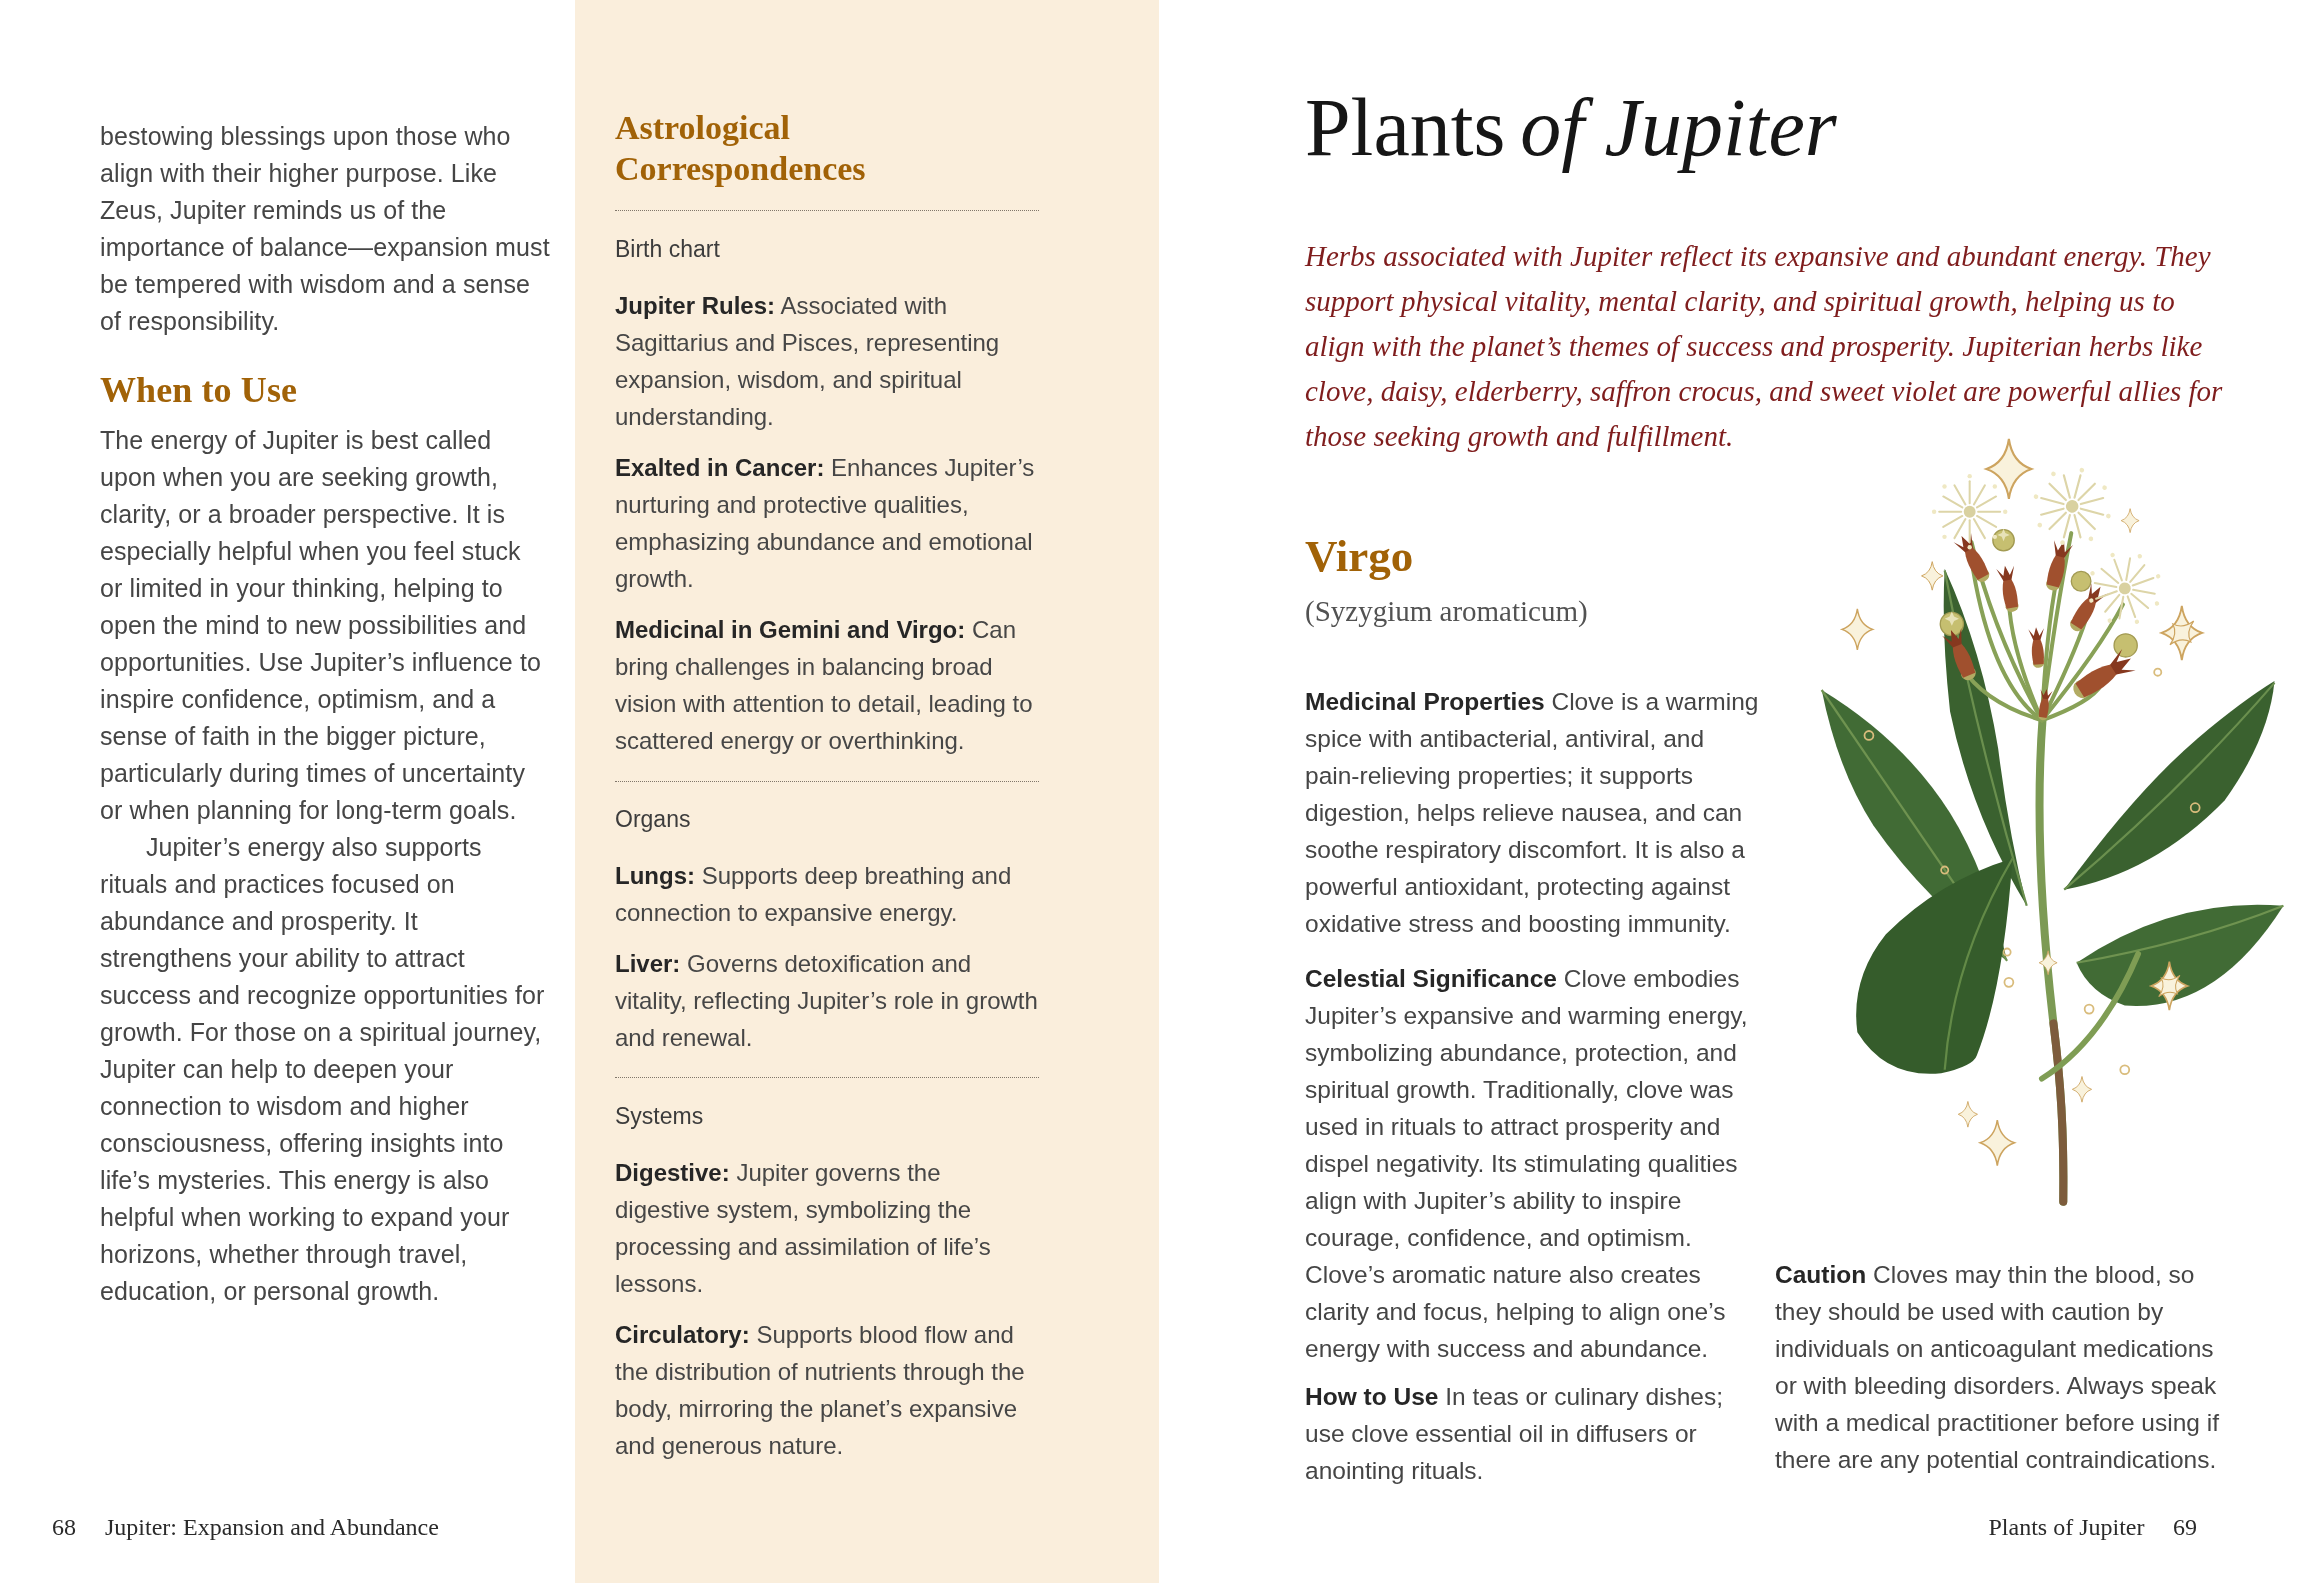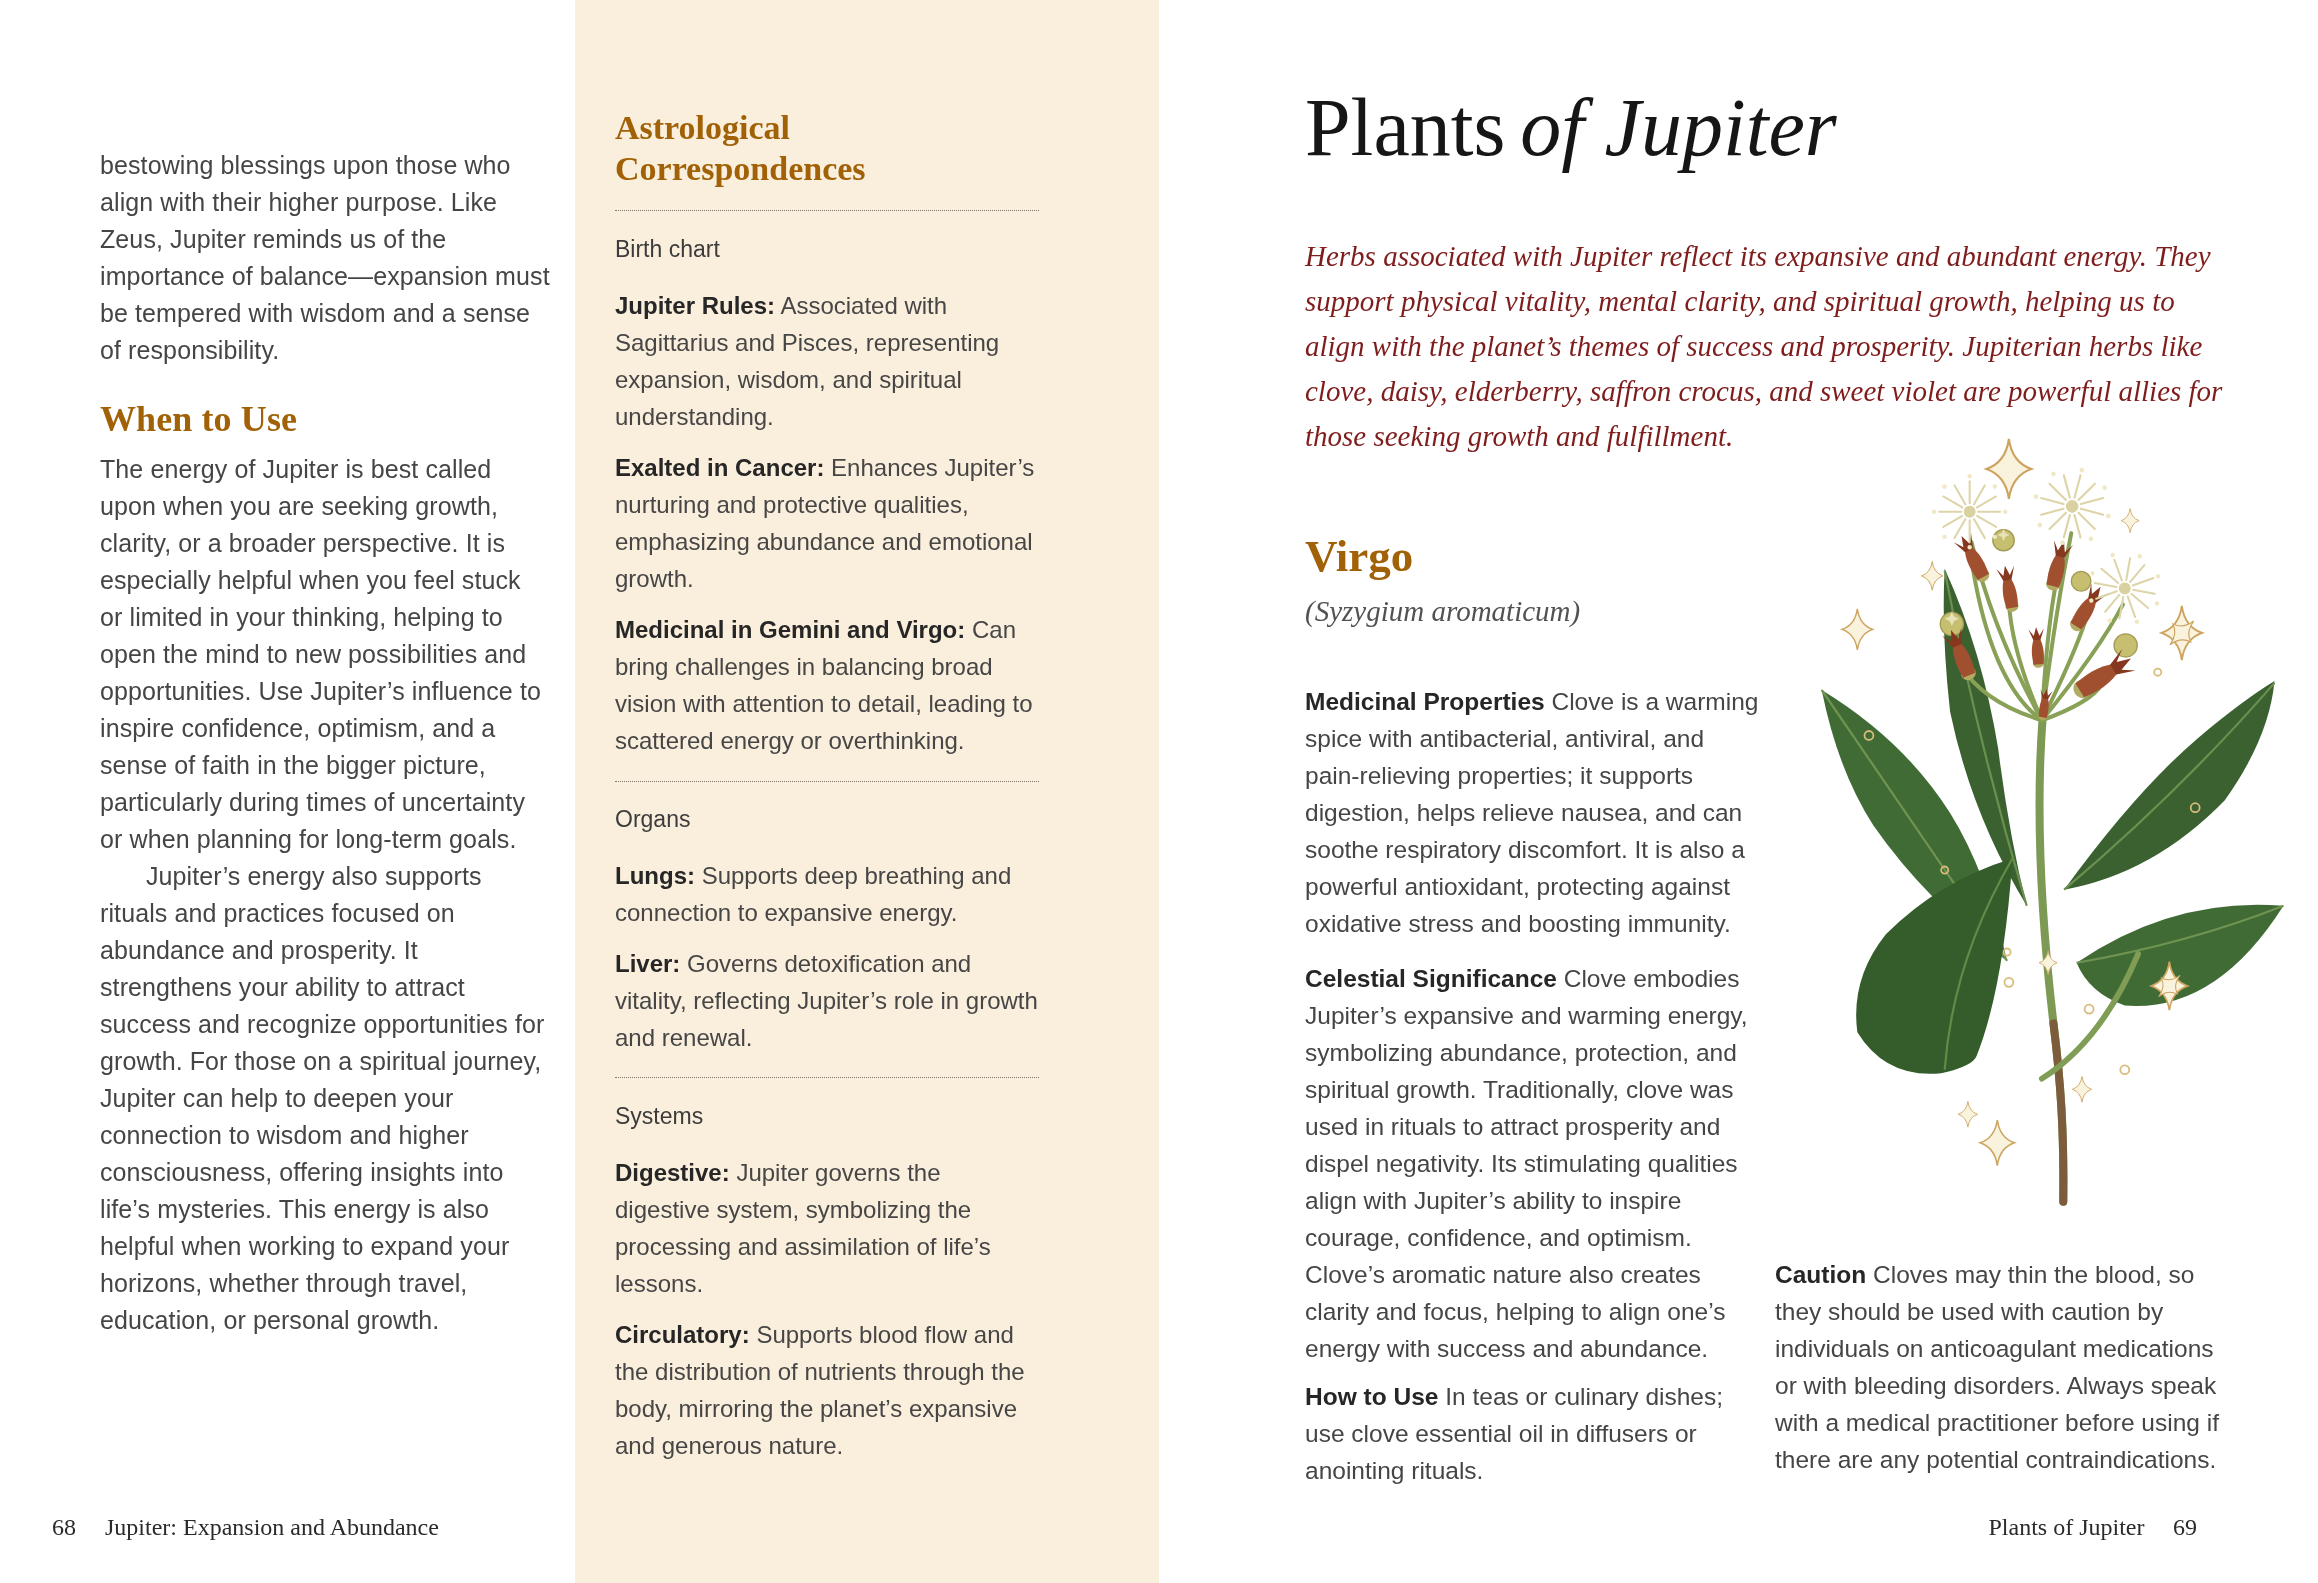--- a/index.html
+++ b/index.html
@@ -18,21 +18,21 @@
     left:575px; top:0; width:584px; height:1584px;
     background:#faeedc;
   }
 
   
   .sans-body { font-size:25px; line-height:37px; color:#454545; letter-spacing:0.1px; }
   .serif-h   { font-family:"Liberation Serif", serif; font-weight:bold; color:#a16207; }
   .label-b   { font-weight:bold; color:#262626; }
 
   
-  .left-col { left:100px; top:118px; width:450px;margin-top:29px; }
+  .left-col { left:100px; top:118px; width:450px; }
   .left-col .h-when { font-size:36px; line-height:41px; margin-top:30px; }
   .indent-first { text-indent:46px; margin-top:0; }
 
   .footer { font-family:"Liberation Serif", serif; font-size:24px; color:#2a2a2a; }
   .footer-left  { left:52px;  top:1514px; }
   .footer-left .pg { display:inline-block; margin-right:29px; }
   .footer-right { right:122px; top:1514px; text-align:right; }
   .footer-right .pg { display:inline-block; margin-left:28.5px; }
 
   
@@ -48,21 +48,21 @@
   .mid-item:first-of-type { margin-top:0; }
   .mid-section { margin-top:1.8px; }
 
   
   .r-title { left:1305px; top:85px; font-family:"Liberation Serif", serif; font-size:82px; line-height:86px; color:#161616; font-weight:normal; white-space:nowrap; }
   .r-title .it { font-style:italic; margin-left:.18em; }
   .r-intro { left:1305px; top:234px; width:923px;
     font-family:"Liberation Serif", serif; font-style:italic;
     font-size:29px; line-height:45px; color:#7f1d1d; }
   .r-clove-h { left:1305px; top:532px; font-size:45px; line-height:48px; }
-  .r-latin { left:1305px; top:592px; font-family:"Liberation Serif", serif; font-style:italic; font-size:29px; line-height:39px; color:#525252; }
+  .r-latin { left:1305px; top:592px; font-family:"Liberation Serif", serif; font-size:29px; line-height:39px; color:#525252; }
   .r-body { width:459px; font-size:24.5px; line-height:37px; color:#454545; }
   .r-med  { left:1305px; top:683px; }
   .r-cel  { left:1305px; top:960px; }
   .r-how  { left:1305px; top:1378px; }
   .r-cau  { left:1775px; top:1256px; width:450px; }
 
   .illu { left:1770px; top:417px; width:517px; height:825px; }
 </style>
 </head>
 <body>

